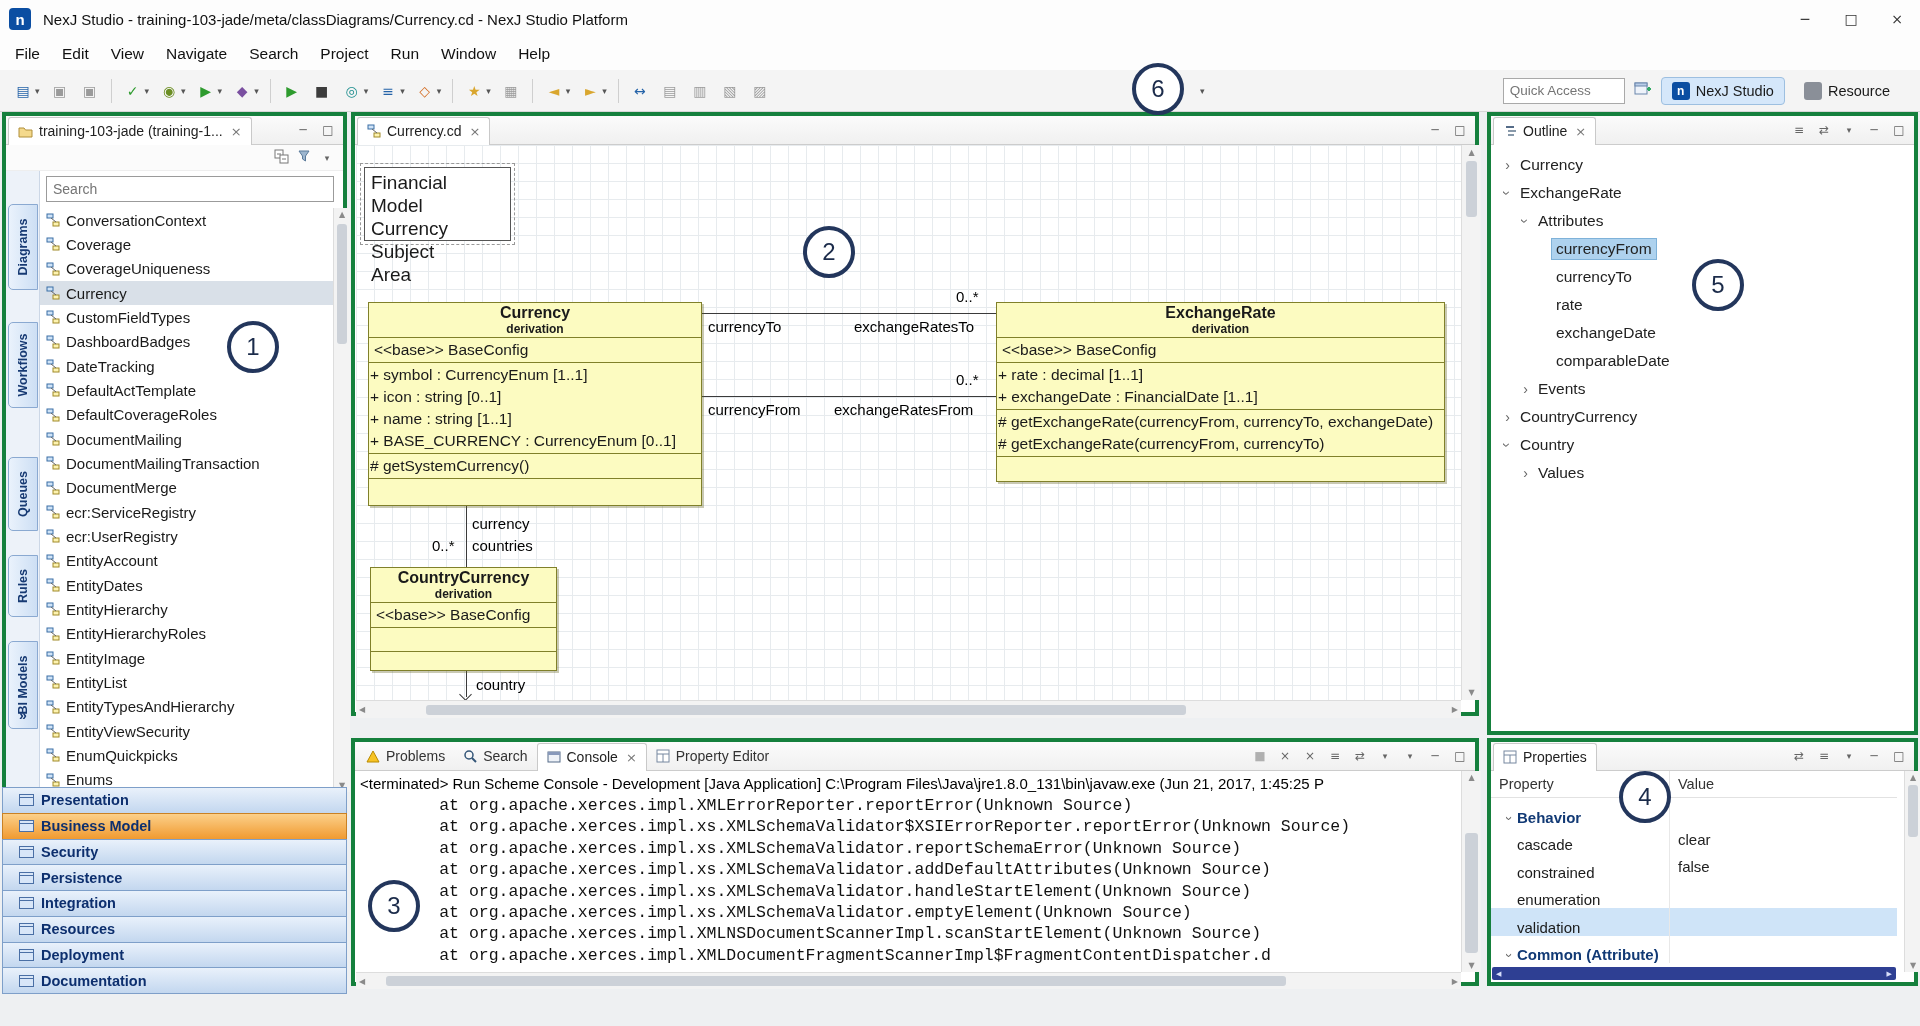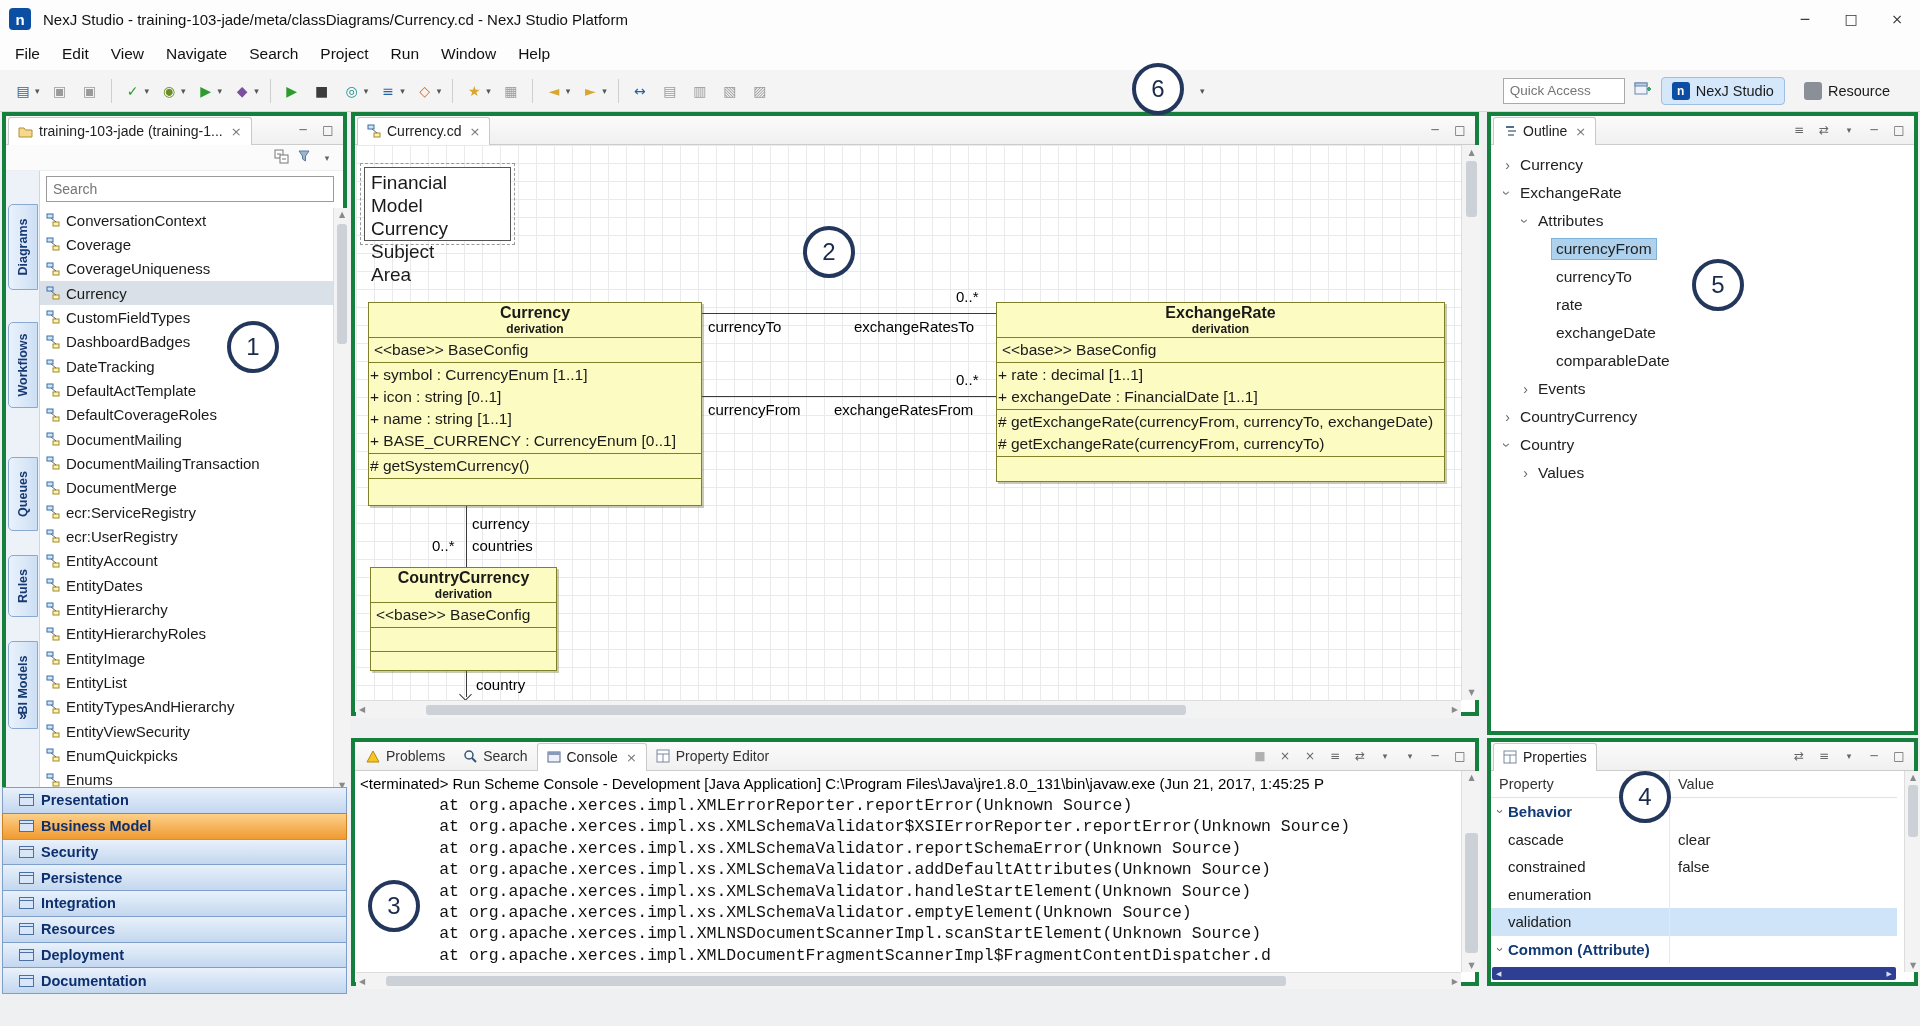--- a/index.html
+++ b/index.html
@@ -108,21 +108,21 @@
 .olabel{padding:1px 4px;}
 .orow.selected .olabel{background:#aed2ee;outline:1px solid #7fb2d9;}
 
 
 .props{left:1487px;top:738px;width:431px;height:248px;}
 .phead{position:absolute;left:0;top:29px;right:17px;height:27px;display:flex;align-items:center;background:#fff;border-bottom:1px solid #e2e2e2;font-size:14.5px;color:#333;}
 .phead .hname{width:178px;padding-left:8px;}
 .phead .hval{flex:1;padding-left:8px;border-left:1px solid #e4e4e4;align-self:stretch;display:flex;align-items:center;}
 .prows{position:absolute;left:0;top:56px;right:17px;bottom:16px;overflow:hidden;background:#fff;}
 .prow{display:flex;height:27.5px;align-items:stretch;font-size:15px;}
-.pname{width:178px;display:flex;align-items:center;padding-left:1px;}
+.pname{width:178px;display:flex;align-items:flex-end;padding-left:10px;}
 .pname .tw{width:16px;text-align:center;color:#666;font-size:13px;}
 .pval{flex:1;padding-left:8px;border-left:1px solid #e8e8e8;display:flex;align-items:center;color:#222;}
 .prow.section .tw::before{content:"›";display:inline-block;transform:rotate(90deg);}
 .prow.section .ptext{color:#123a75;font-weight:bold;}
 .prow.leaf .tw{visibility:hidden;}
 .prow.selected{background:#cfe4f8;}
 .prop-vsb{left:413px;top:29px;width:17px;height:201px;}
 .pnav{position:absolute;left:1px;bottom:2px;height:13px;right:18px;background:#2e3f93;border-radius:2px;display:flex;align-items:center;justify-content:space-between;padding:0 4px;}
 .pnav .sarr{position:static;color:#d7defa;font-size:7px;}
 

